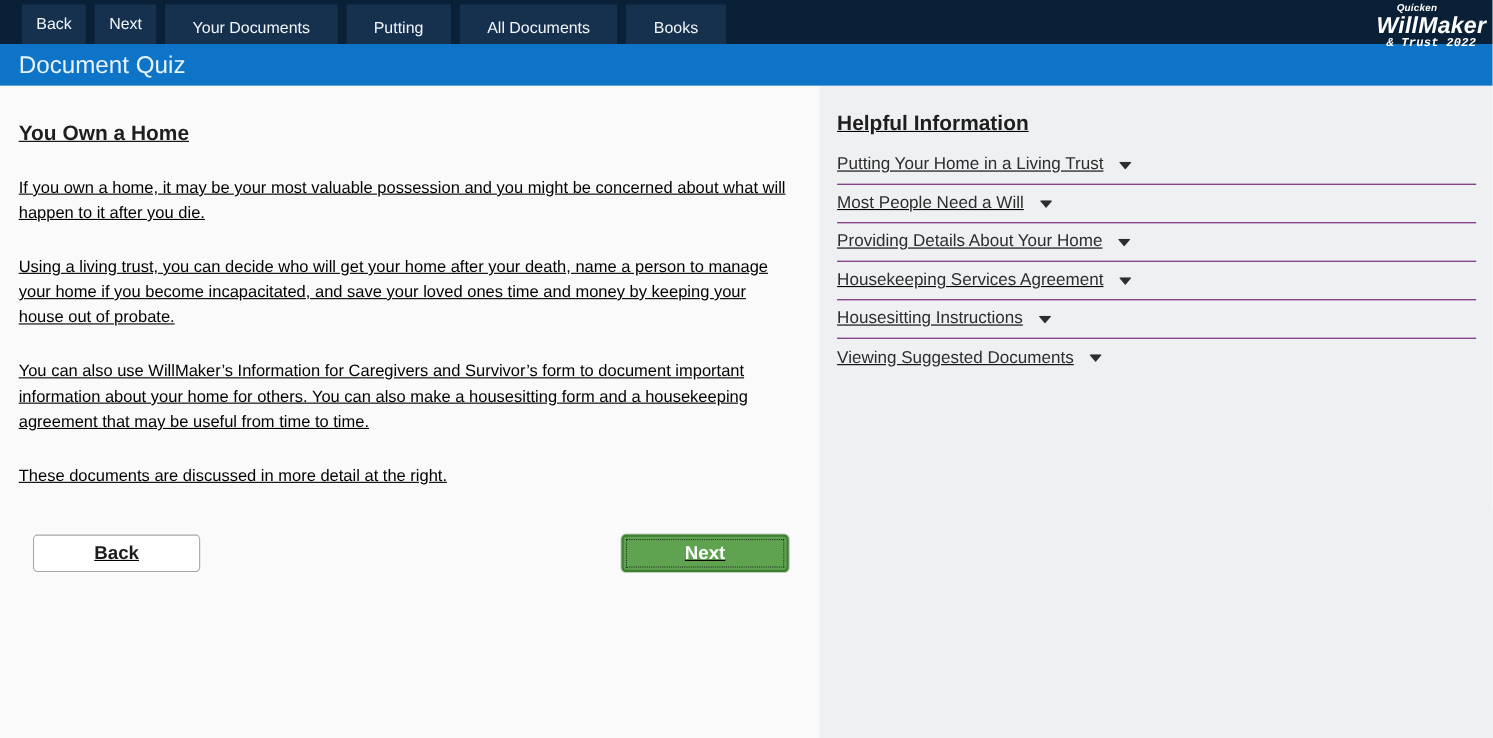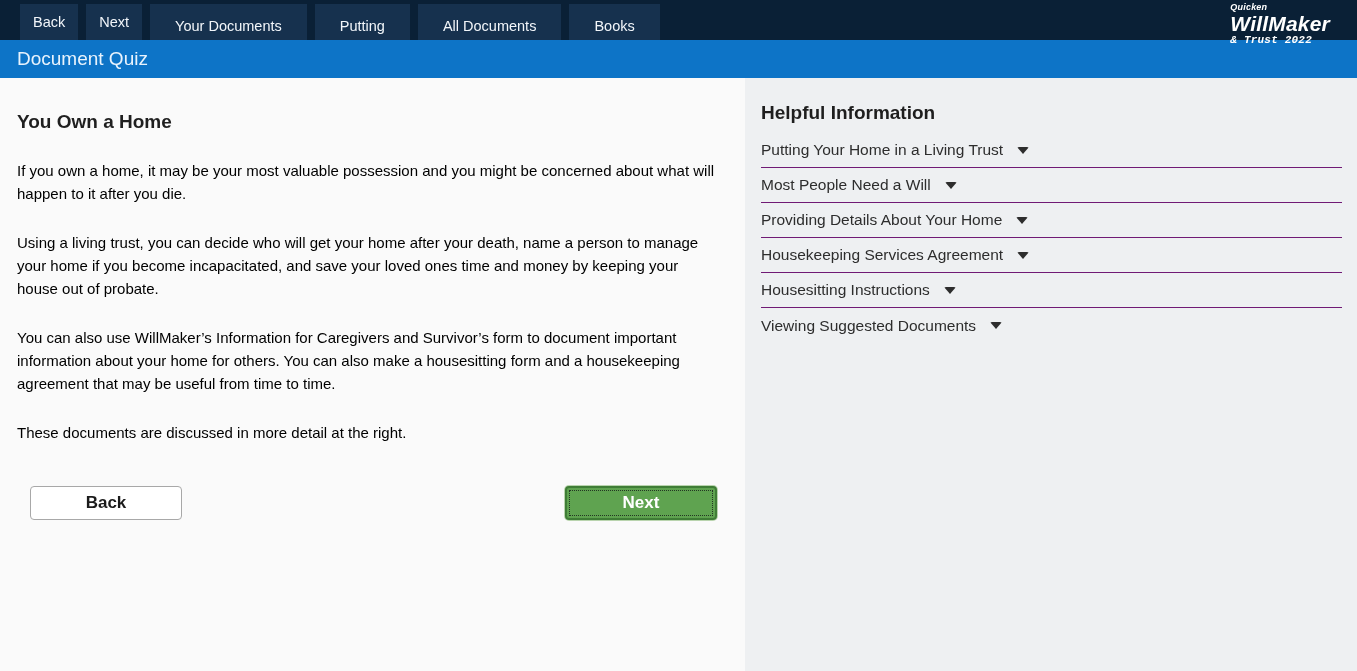--- a/index.html
+++ b/index.html
@@ -26,46 +26,46 @@
     height: 36px;
     line-height: 36px;
     padding: 0 13px;
     margin-right: 8px;
     cursor: pointer;
     white-space: nowrap;
   }
   .topnav .tab:nth-child(n+3) { padding: 4px 25px; margin-top: 28px; }
   .logo {
     position: absolute;
-    right: 27px;
+    right: 6px;
     top: 3px;
-    text-align: left;
+    text-align: center;
     color: #ffffff;
     font-style: italic;
     font-weight: bold;
     line-height: 1;
     letter-spacing: 0.2px;
     margin-left: 32px;
   }
   .logo .l1 { font-size: 9px;  display: block; margin-right: 26px; }
   .logo .l2 { font-size: 21px; display: block; margin-top: 1px; }
   .logo .l3 { font-size: 11px; display: block; margin-top: 1px; font-family: Liberation Mono, monospace; }
 
   
   .titlebar {
     height: 38px;
     background: #0d74c7;
     color: #e8f3fd;
-    font-size: 19px;
+    font-size: 22px;
     line-height: 38px;
     padding-left: 17px;
   }
 
   
-  .content { display: flex; height: 593px; }
+  .content { display: flex; height: 593px; text-decoration: underline; }
   .left-pane {
     width: 745px;
     background: #fafafa;
     padding: 20px 20px 0 17px;
   }
   .right-pane {
     flex: 1;
     background: #eef0f2;
     padding: 24px 15px 4px 16px;
   }

